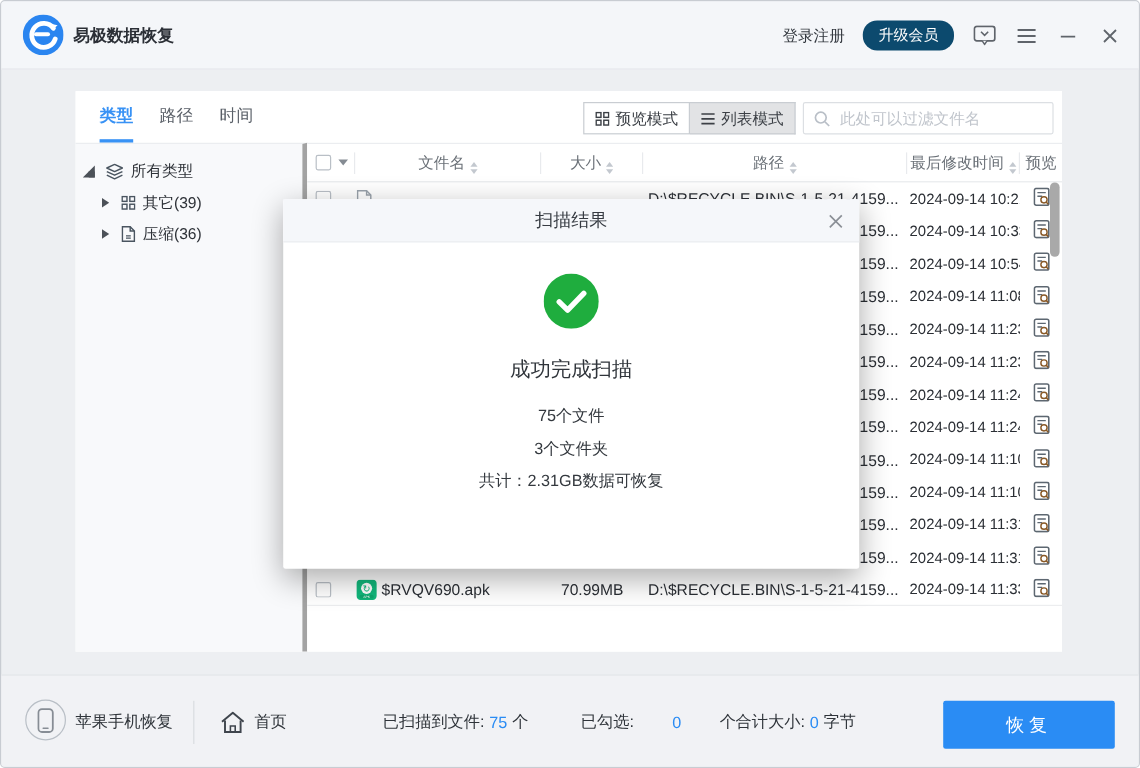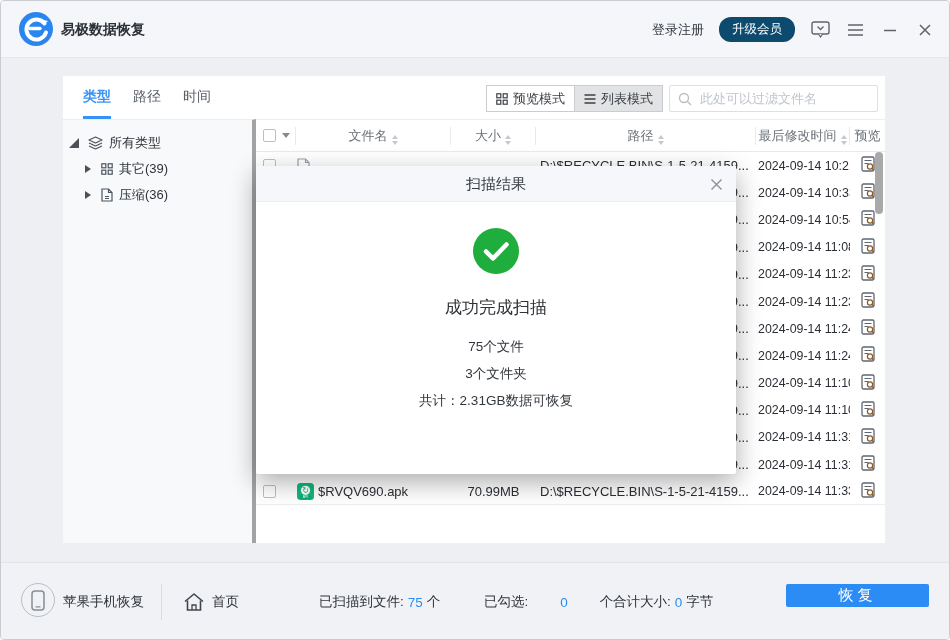--- a/index.html
+++ b/index.html
@@ -87,21 +87,21 @@
   .td.c-name { display:flex; align-items:center; gap:4px; padding-left:1px; }
   .td.c-size { text-align:center; }
   .td.c-path { padding-left:4px; }
   .td.c-date { font-size:12.4px; padding-left:2px; }
   .td.c-prev { display:flex; justify-content:center; cursor:pointer; }
   .scrollthumb { position:absolute; right:2px; top:32px; width:8px; height:62px;
     border-radius:4px; background:#a9a9a9; cursor:pointer; }
 
   
   .modal { position:absolute; left:235px; top:165px; width:480px; height:308px;
-    background:#fff; border-radius:2px; box-shadow:0 8px 26px rgba(0,0,0,.33); z-index:10;margin-left:20px; }
+    background:#fff; border-radius:2px; box-shadow:0 8px 26px rgba(0,0,0,.33); z-index:10; }
   .modal-head { position:relative; height:36px; background:#f5f7fa; border-bottom:1px solid #ecedf0;
     text-align:center; line-height:36px; font-size:15px; color:#363b42; }
   .modal-close { position:absolute; right:13px; top:0; height:36px; display:flex;
     align-items:center; cursor:pointer; }
   .check { display:flex; justify-content:center; margin-top:26px; }
   .m-status { text-align:center; font-size:17px; color:#2f343a; margin-top:22px; }
   .m-stats { text-align:center; font-size:13.5px; color:#33383e; line-height:27px; margin-top:14px; }
   .recover-file-btn { display:block; margin:26px auto 0; width:140px; height:33px;
     background:#2a8cf4; color:#fff; border:none; border-radius:3px; font-size:15px;
     letter-spacing:3px; cursor:pointer; font-family:inherit; }
@@ -112,21 +112,21 @@
   .sb-item { position:absolute; display:flex; align-items:center; font-size:13.5px; color:#2f343a; }
   .phone-wrap { left:20px; top:20px; width:34px; height:34px; border:1px solid #b9bfc6;
     border-radius:50%; justify-content:center; cursor:pointer; }
   .sb-iphone { left:62px; top:0; height:78px; cursor:pointer; }
   .sb-div { position:absolute; left:160px; top:21px; width:1px; height:36px; background:#d9dce0; }
   .sb-home { left:182px; top:0; height:78px; gap:7px; cursor:pointer; }
   .sb-scanned { left:318px; top:0; height:78px;text-align:right; }
   .sb-checked { left:483px; top:0; height:78px;gap:28px; }
   .sb-total { left:612px; top:0; height:78px; }
   .sb-item .val { color:#2a8cf4; margin:0 4px; }
-  .recover-btn { position:absolute; left:785px; top:21px; width:143px; height:23px;
+  .recover-btn { position:absolute; left:785px; top:21px; width:143px; height:40px;
     background:#2a8cf4; color:#fff; border:none; border-radius:2px; font-size:15px;
     letter-spacing:4px; cursor:pointer; font-family:inherit; }
 </style>
 </head>
 <body>
 
 <div class="window">
 
   <div class="titlebar">
     <div class="logo">

